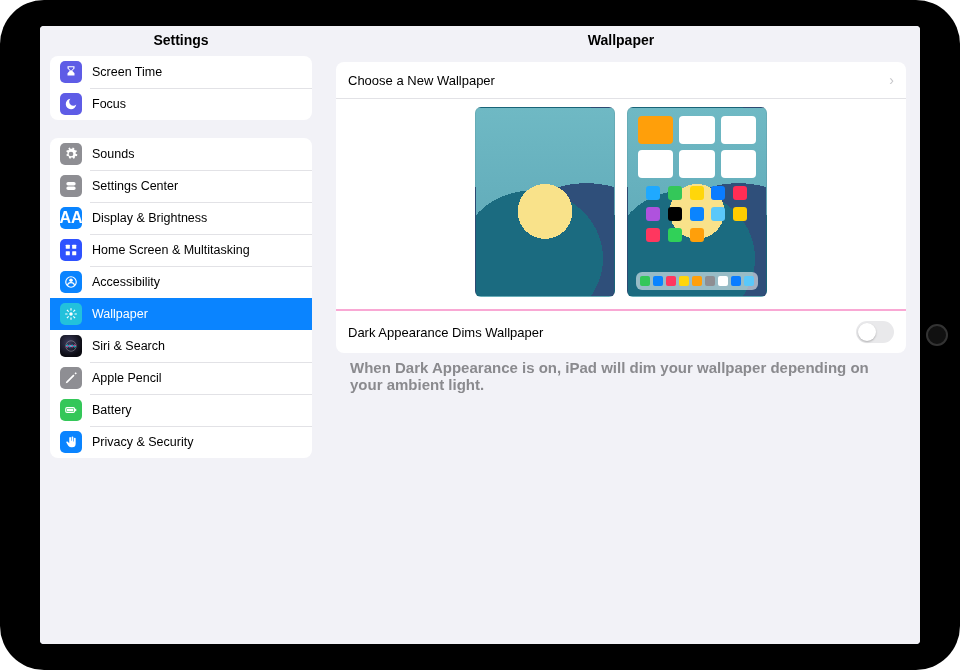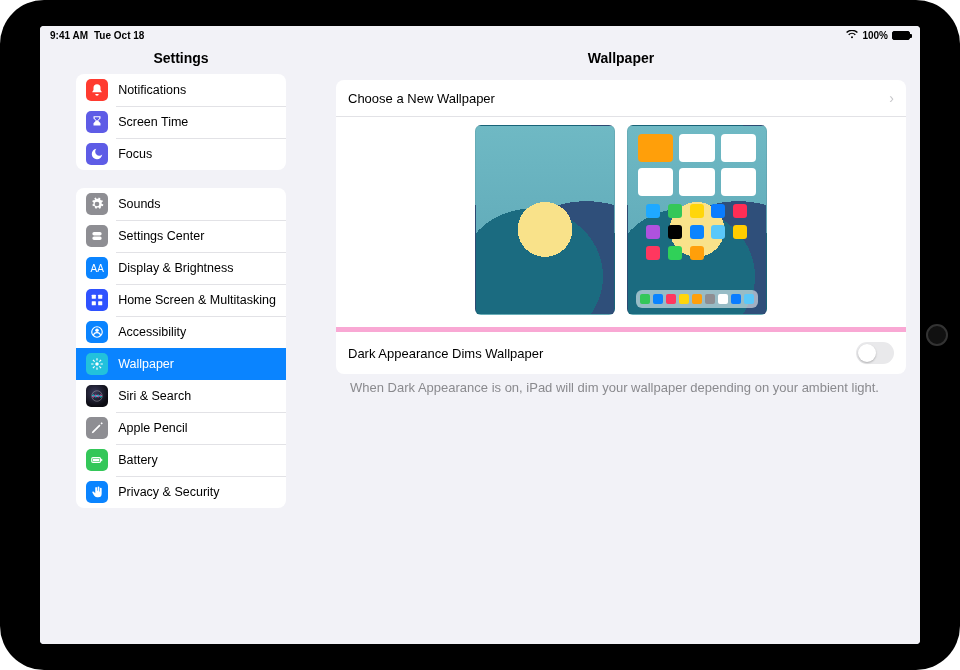--- a/index.html
+++ b/index.html
@@ -49,21 +49,21 @@
   }
   .battery::after {
     content:""; position:absolute; right:-3px; top:2px;
     width:2px; height:4px; background:#000; border-radius:0 1px 1px 0;
   }
   .content { flex:1; display:flex; min-height:0; }
   .sidebar {
     width: 282px;
     background: #f2f2f7;
     border-right: 0;
-    display:flex; flex-direction:column;align-items:center;
+    display:flex; flex-direction:column;
   }
   .sidebar-title {
     text-align:center;
     font-size: 14px; font-weight:600;
     padding: 6px 0 8px;
   }
   .groups { overflow:hidden; padding: 0 10px; }
   .group {
     background: #fff;
     border-radius: 8px;
@@ -149,77 +149,55 @@
   .widgets .w { background:#fff; border-radius:4px; height:28px; }
   .widgets .w.or { background:#ff9f0a; }
   .preview.home .appgrid {
     position:absolute; top:78px; left:18px; right:18px;
     display:grid; grid-template-columns: repeat(5,1fr); gap:7px;
   }
   .appgrid .a { width:14px;height:14px;border-radius:3px; }
   .toggle-row {
     display:flex; align-items:center; justify-content:space-between;
     padding: 10px 12px;
-    border-top:5px solid #f9a8d4;
+    border-top:2px solid #f9a8d4;
     font-size:13px;
     gap:12px;
   }
   .switch {
     width: 38px; height:22px; border-radius:11px;
     background:#e9e9eb; position:relative;
   }
   .switch .knob {
     width:18px; height:18px; border-radius:50%;
     background:#fff; position:absolute; top:2px; left:2px;
     box-shadow:0 1px 2px rgba(0,0,0,0.25);
   }
   .footer-note {
-    font-size:13px; color:#8a8a8e;
+    font-size:15px; color:#8a8a8e;
     padding: 6px 14px 0;
+    font-weight: bold;
   }
   
   .glyph { width:14px; height:14px; }
 </style>
 </head>
 <body>
 
 <div class="device">
   <div class="home-button"></div>
   <div class="screen">
 
-    <div class="statusbar">
-      <div class="left">
-        <span>9:41 AM</span>
-        <span>Tue Oct 18</span>
-      </div>
-      <div class="right">
-        <span class="wifi-icon">
-          <svg width="12" height="9" viewBox="0 0 12 9">
-              <path d="M6 8.2a1 1 0 100-2 1 1 0 000 2zM3.2 5.2a4 4 0 015.6 0l1-1a5.4 5.4 0 00-7.6 0l1 1zM1.1 3.1a7 7 0 019.8 0l1-1a8.4 8.4 0 00-11.8 0l1 1z" fill="#000"></path>
-            </svg>
-        </span>
-        <span>100%</span>
-        <span class="battery"></span>
-      </div>
-    </div>
 
     <div class="content">
       <div class="sidebar">
         <div class="sidebar-title">Settings</div>
         <div class="groups" id="sidebar-groups">
             <div class="group">
               <div class="item">
-                <div class="icon-box" style="background: rgb(255, 59, 48);">
-                  <svg class="glyph" viewBox="0 0 24 24" fill="#fff">
-                    <path d="M12 2a6 6 0 00-6 6v4l-2 3v1h16v-1l-2-3V8a6 6 0 00-6-6zm0 20a3 3 0 003-3H9a3 3 0 003 3z"></path>
-                  </svg>
-                </div>
-                <span>Notifications</span>
-              </div>
-              <div class="item">
                 <div class="icon-box" style="background: rgb(94, 92, 230);">
                   <svg class="glyph" viewBox="0 0 24 24" fill="#fff">
                     <path d="M6 2h12v4l-4 4 4 4v4H6v-4l4-4-4-4V2zm2 2v2l4 4 4-4V4H8z"></path>
                   </svg>
                 </div>
                 <span>Screen Time</span>
               </div>
               <div class="item">
                 <div class="icon-box" style="background: rgb(94, 92, 230);">
                   <svg class="glyph" viewBox="0 0 24 24" fill="#fff">
@@ -241,21 +219,21 @@
               <div class="item">
                 <div class="icon-box" style="background: rgb(142, 142, 147);">
                   <svg class="glyph" viewBox="0 0 24 24" fill="#fff">
                     <path d="M7 5a3 3 0 100 6h10a3 3 0 100-6H7zm10 8a3 3 0 110 6H7a3 3 0 110-6h10z"></path>
                   </svg>
                 </div>
                 <span>Settings Center</span>
               </div>
               <div class="item">
                 <div class="icon-box" style="background: rgb(10, 132, 255);">
-                  <span style="color:#fff;font-size:10px;font-weight:400">AA</span>
+                  <span style="color:#fff;font-size:16px;font-weight:700">AA</span>
                 </div>
                 <span>Display &amp; Brightness</span>
               </div>
               <div class="item">
                 <div class="icon-box" style="background: rgb(47, 82, 255);">
                   <svg class="glyph" viewBox="0 0 24 24" fill="#fff">
                     <rect x="3" y="3" width="7" height="7" rx="1"></rect>
                     <rect x="14" y="3" width="7" height="7" rx="1"></rect>
                     <rect x="3" y="14" width="7" height="7" rx="1"></rect>
                     <rect x="14" y="14" width="7" height="7" rx="1"></rect>

